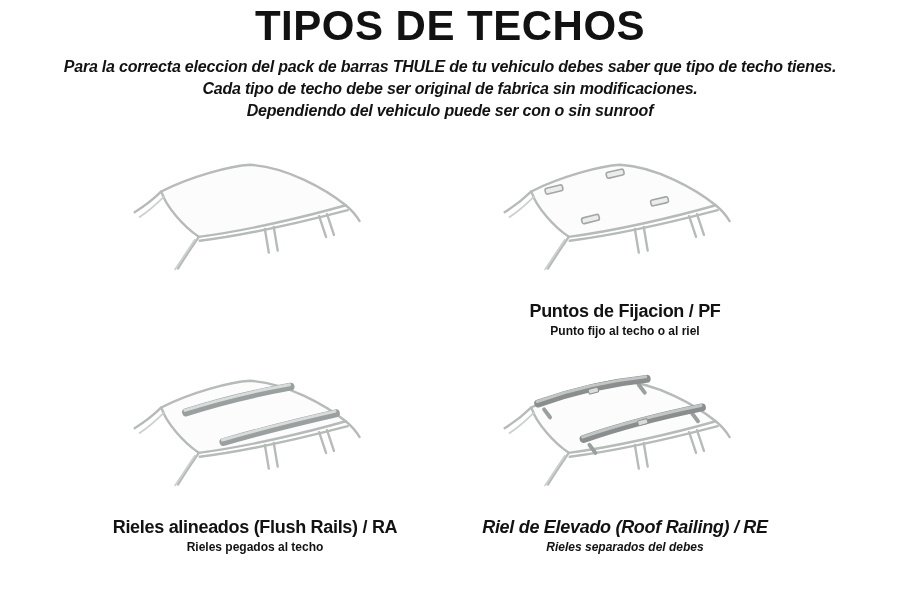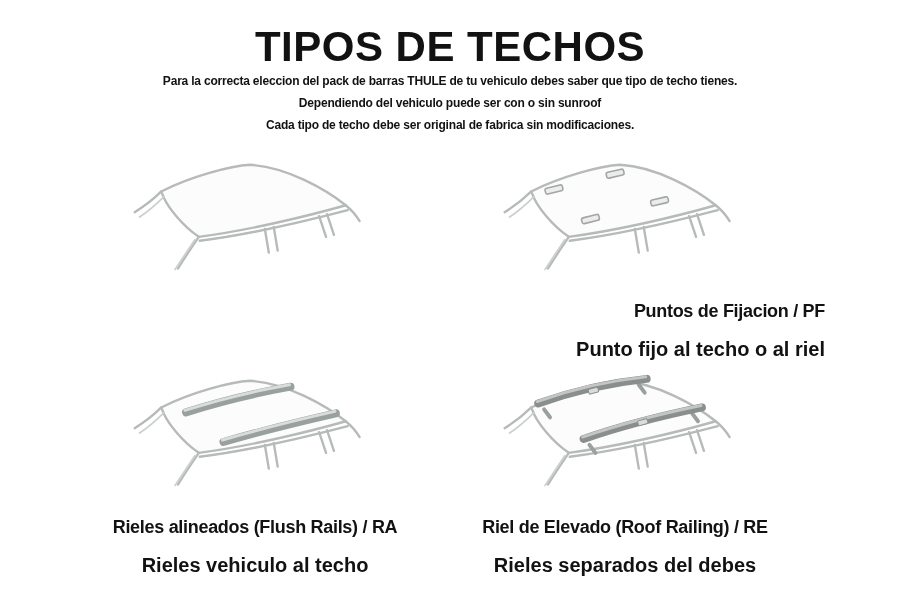--- a/index.html
+++ b/index.html
@@ -4,50 +4,51 @@
 <style>
   * { margin: 0; padding: 0; box-sizing: border-box; }
   html, body { width: 900px; height: 600px; }
   body {
     background: #ffffff;
     font-family: "Liberation Sans", sans-serif;
     color: #121212;
     position: relative;
     overflow: hidden;
   }
-  .header { text-align: center; padding-top: 23px; }
+  .header { text-align: center; padding-top: 2px; }
   .title {
     font-size: 42px;
     font-weight: 700;
     letter-spacing: 0.5px;
     line-height: 1.12;
   }
   .intro {
-    margin-top: 0;
-    font-size: 12px;
+    margin-top: 7px;
+    font-size: 16px;
     font-weight: 600;
     line-height: 22px;
     letter-spacing: -0.2px;
+    font-style: italic;
   }
   .cell { position: absolute; width: 400px; text-align: center; }
   .cell-tn { left: 55px;  top: 150px; }
-  .cell-pf { left: 425px; top: 150px; text-align: right; }
+  .cell-pf { left: 425px; top: 150px; }
   .cell-ra { left: 55px;  top: 366px; }
-  .cell-re { left: 425px; top: 366px; }
+  .cell-re { left: 425px; top: 366px; font-style: italic; }
   .roof-svg { width: 320px; height: 148px; display: block; margin: 0 auto; }
   .caption {
     font-size: 18px;
     font-weight: 700;
     letter-spacing: -0.3px;
     margin-top: 3px;
   }
   .subcaption {
-    font-size: 20px;
+    font-size: 12px;
     font-weight: 600;
-    margin-top: 16px;
+    margin-top: 2px;
   }
   .defs-holder { position: absolute; width: 0; height: 0; overflow: hidden; }
 </style>
 </head>
 <body>
 
 <svg class="defs-holder" aria-hidden="true">
   <defs>
     <g id="roof-base" fill="none" stroke="#b6bab8" stroke-width="2.4" stroke-linecap="round" stroke-linejoin="round">
       <path d="M65,42 C95,27 135,16 155,15 C192,17 232,40 252,56 C210,68 150,82 103,88 C88,78 70,58 65,42 Z" fill="#fcfcfc"></path>
@@ -62,22 +63,22 @@
       <path d="M225,67 L232,88"></path>
       <path d="M233,65 L240,86"></path>
     </g>
   </defs>
 </svg>
 
 <div class="header">
   <div class="title">TIPOS DE TECHOS</div>
   <div class="intro">
     <div>Para la correcta eleccion del pack de barras THULE de tu vehiculo debes saber que tipo de techo tienes.</div>
+    <div>Cada tipo de techo debe ser original de fabrica sin modificaciones.</div>
     <div>Dependiendo del vehiculo puede ser con o sin sunroof</div>
-    <div>Cada tipo de techo debe ser original de fabrica sin modificaciones.</div>
   </div>
 </div>
 
 <div class="cell cell-tn">
   <svg class="roof-svg" viewBox="0 0 320 150">
     <use href="#roof-base"></use>
   </svg>
   <div class="subcaption"></div>
 </div>
 
@@ -99,21 +100,21 @@
   <svg class="roof-svg" viewBox="0 0 320 150">
     <use href="#roof-base"></use>
     <g stroke-linecap="round" fill="none">
       <path d="M90,47 Q140,31 196,21" stroke="#9aa0a0" stroke-width="8"></path>
       <path d="M89,45 Q139,29 195,19" stroke="#d8dcda" stroke-width="3"></path>
       <path d="M128,77 Q180,62 242,48" stroke="#9aa0a0" stroke-width="8"></path>
       <path d="M127,75 Q179,60 241,46" stroke="#d8dcda" stroke-width="3"></path>
     </g>
   </svg>
   <div class="caption">Rieles alineados (Flush Rails) / RA</div>
-  <div class="subcaption">Rieles vehiculo al techo</div>
+  <div class="subcaption">Rieles pegados al techo</div>
 </div>
 
 <div class="cell cell-re">
   <svg class="roof-svg" viewBox="0 0 320 150">
     <use href="#roof-base"></use>
     <g stroke-linecap="round" fill="none">
       <path d="M78,44 L84,52 M174,19 L180,27 M124,80 L130,88 M228,48 L234,56" stroke="#9aa0a0" stroke-width="4"></path>
       <path d="M72,38 Q125,19 182,13" stroke="#8a8e8e" stroke-width="8"></path>
       <path d="M71,36 Q124,17 181,11" stroke="#c2c6c4" stroke-width="3"></path>
       <path d="M118,74 Q170,56 238,42" stroke="#8a8e8e" stroke-width="8"></path>

